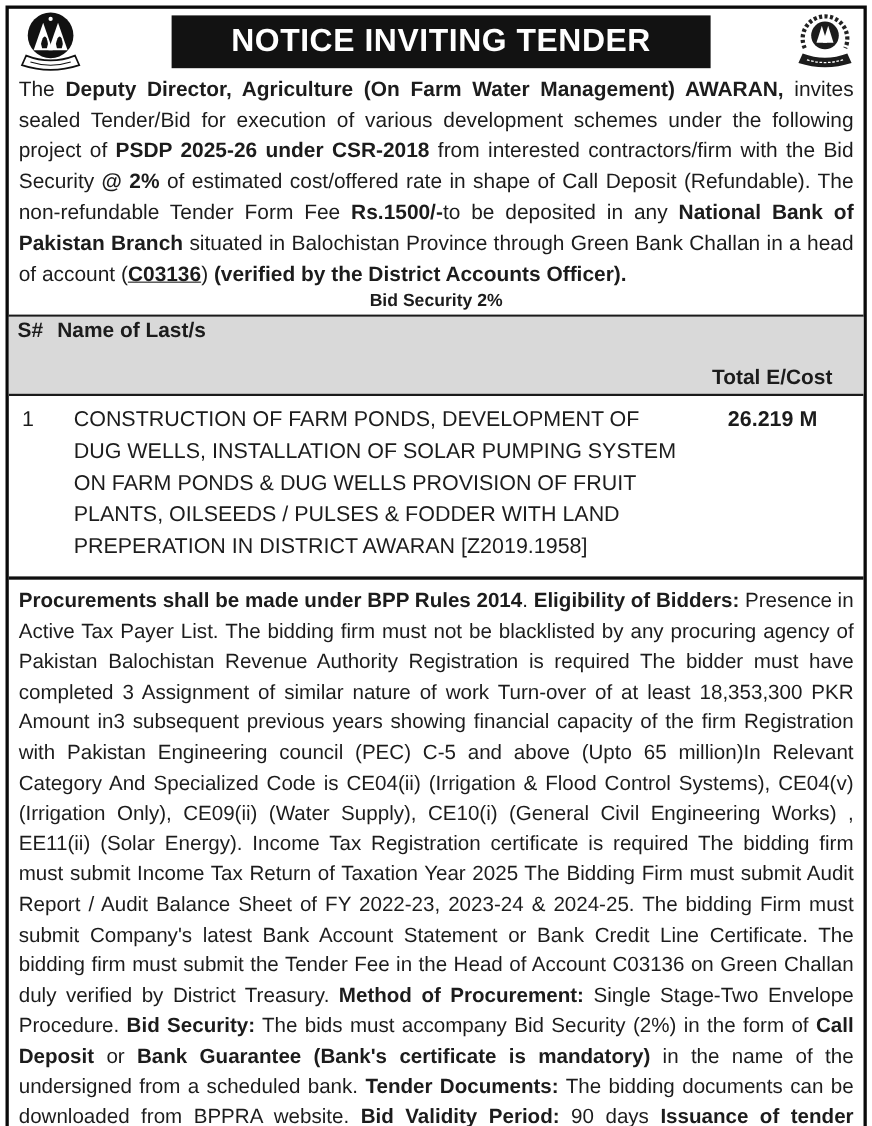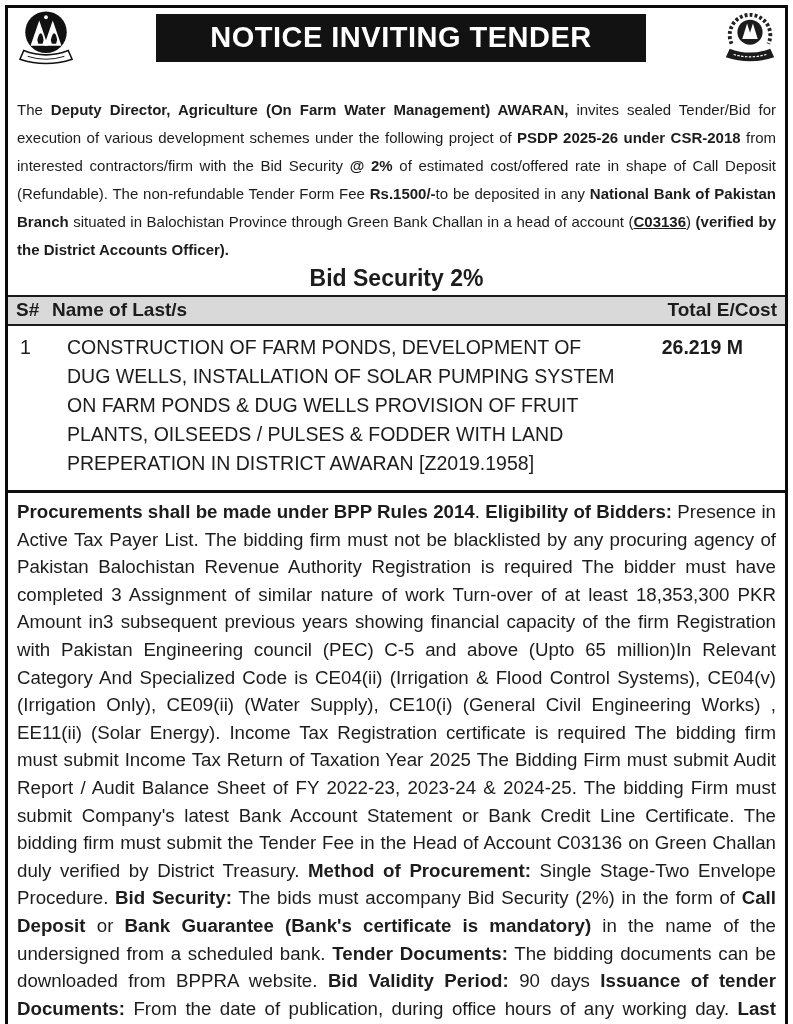--- a/index.html
+++ b/index.html
@@ -28,49 +28,48 @@
     text-align: center;
     font-weight: bold;
     font-size: 29px;
     letter-spacing: 0.5px;
     padding: 7px 0 8px 0;
   }
 
   
   .intro {
     padding: 2px 9px 0 9px;
-    font-size: 15px;
+    font-size: 19px;
     line-height: 28px;
     text-align: justify;
-    margin-top: 28px;
   }
   .b { font-weight: bold; }
   .u { text-decoration: underline; }
 
   .bidline {
     display: flex;
     justify-content: center;
     gap: 78px;
     font-weight: bold;
-    font-size: 23px;
+    font-size: 16px;
     padding: 1px 0 3px 0;
   }
 
   
   .work-table { border-top: 2px solid #1a1a1a; }
   .t-head {
     display: grid;
     grid-template-columns: 36px 1fr 150px;
     background: #d9d9d9;
     border-bottom: 2px solid #1a1a1a;
     font-weight: bold;
     font-size: 19px;
     padding: 2px 8px 3px 8px;
   }
-  .t-head .cost { text-align: right; }
+  .t-head .cost { text-align: center; margin-top: 43px; }
   .t-row {
     display: grid;
     grid-template-columns: 36px 1fr 150px;
     padding: 7px 8px 12px 8px;
     font-size: 19.5px;
     line-height: 29px;
   }
   .t-row .sn { padding-left: 4px; }
   .t-row .name { max-width: 600px; margin-left: 15px; }
   .t-row .cost { text-align: right; font-weight: bold; padding-right: 34px; }

